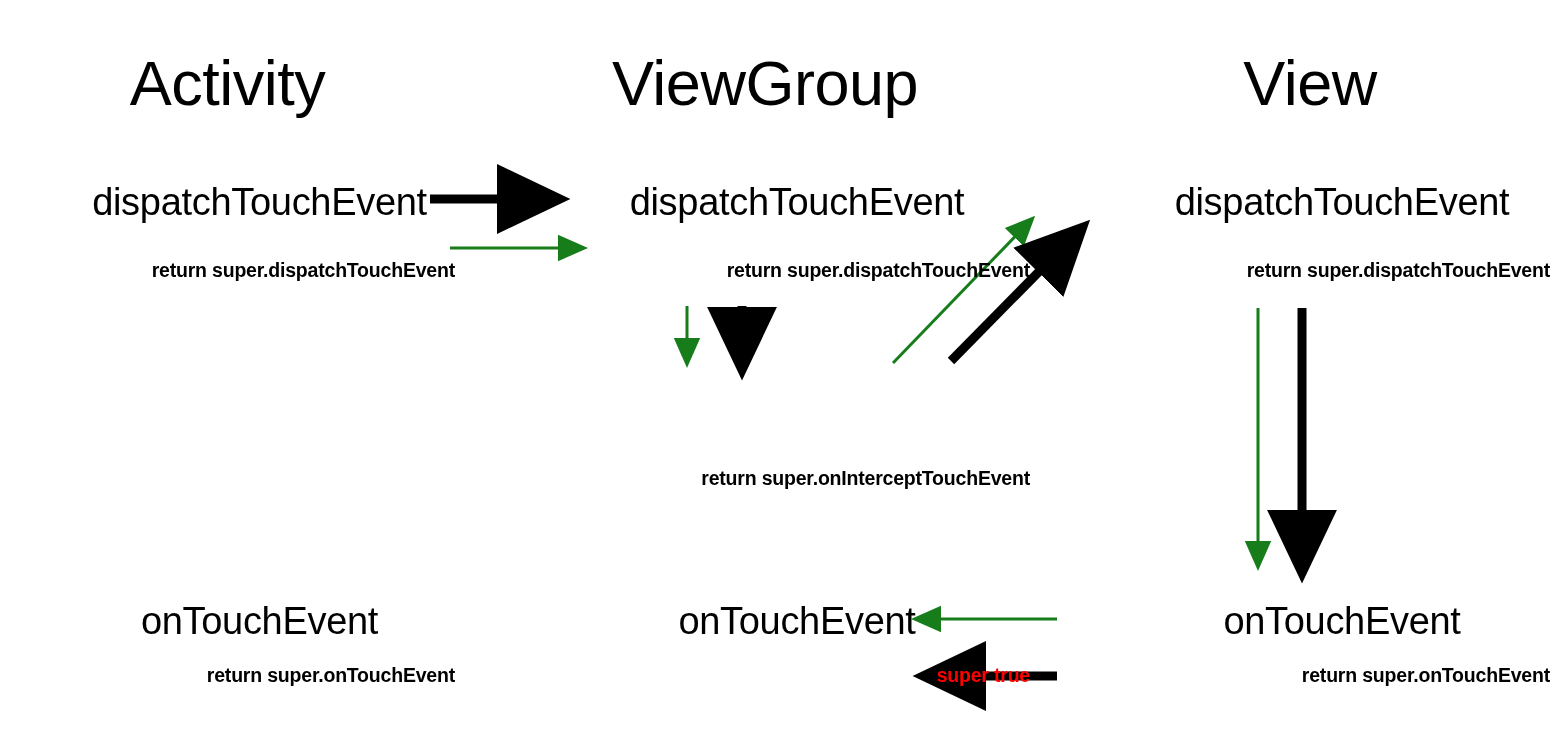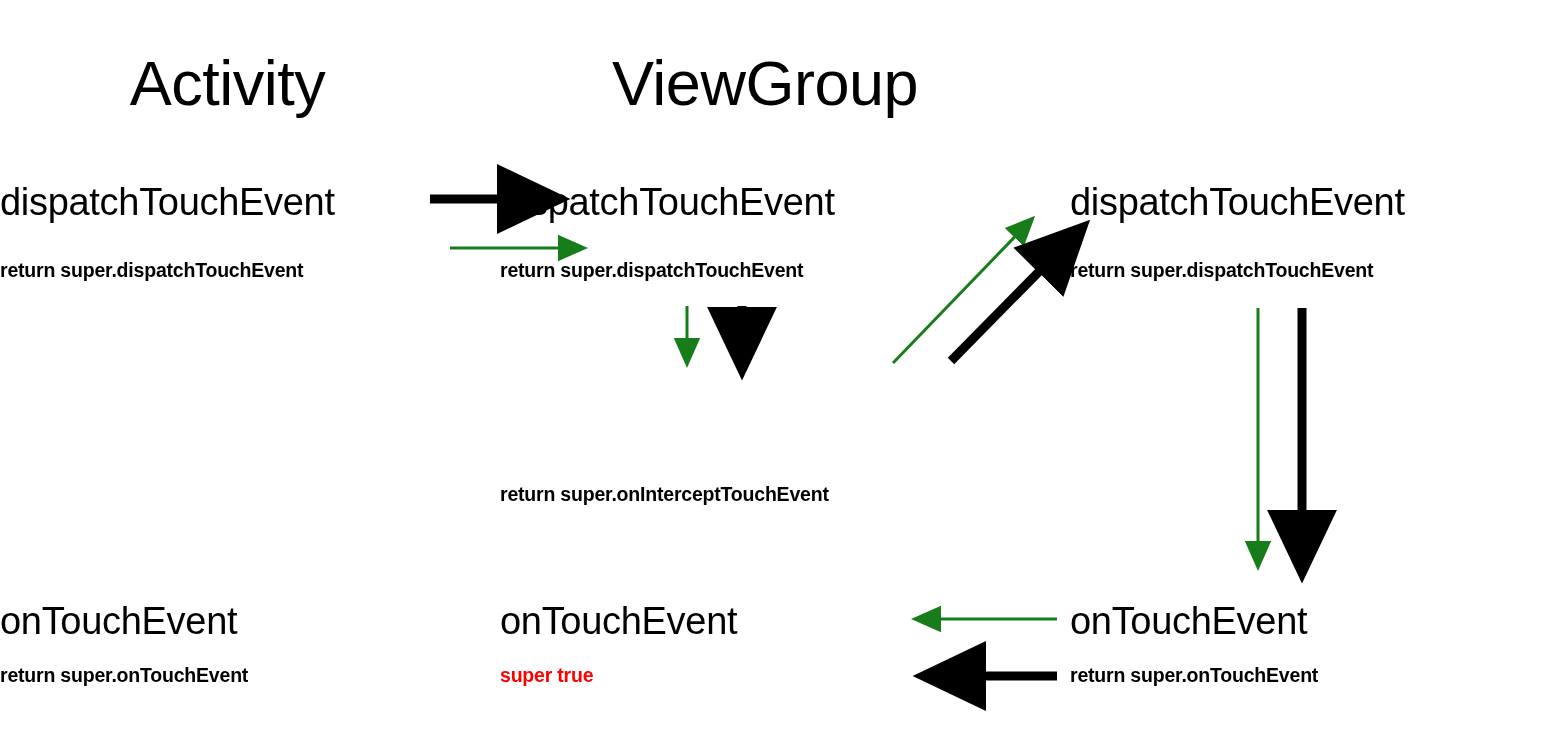--- a/index.html
+++ b/index.html
@@ -28,29 +28,31 @@
     position: absolute;
     text-align: center;
     font-size: 63px;
     font-weight: 400;
     letter-spacing: -0.5px;
     line-height: 1;
     white-space: nowrap;
   }
   .method {
     position: absolute;
+    text-align: center;
     font-size: 38px;
     font-weight: 400;
     letter-spacing: -0.3px;
     line-height: 1;
     white-space: nowrap;
+    padding-left: 32px;
   }
   .ret {
     position: absolute;
-    text-align: left;
+    text-align: right;
     font-size: 19.5px;
     font-weight: 700;
     letter-spacing: -0.2px;
     line-height: 1;
     white-space: nowrap;
   }
   .ret.red { color: #ff0000; }
 
   
   .c-activity  { left: 0px;   width: 455px; }
@@ -90,31 +92,32 @@
 
     <line x1="1057" y1="619" x2="917" y2="619" stroke="#177d1b" stroke-width="3" marker-end="url(#ah-green-thin)"></line>
 
     <line x1="1057" y1="676" x2="927" y2="676" stroke="#000000" stroke-width="9" marker-end="url(#ah-black-thick)"></line>
   </svg>
 
   <div class="col-title c-viewgroup" style="top:52px;">ViewGroup</div>
 
   <div class="col-title c-activity" style="top:52px;">Activity</div>
 
+  <div class="col-title c-view" style="top:52px;">View</div>
 
   <div class="method c-activity" style="top:183px;">dispatchTouchEvent</div>
   <div class="ret c-activity" style="top:261px;">return super.dispatchTouchEvent</div>
 
   <div class="method c-viewgroup" style="top:183px;">dispatchTouchEvent</div>
   <div class="ret c-viewgroup" style="top:261px;">return super.dispatchTouchEvent</div>
 
   <div class="method c-view" style="top:183px;">dispatchTouchEvent</div>
   <div class="ret c-view" style="top:261px;">return super.dispatchTouchEvent</div>
 
-  <div class="ret c-viewgroup" style="top:469px;margin-top:16px;">return super.onInterceptTouchEvent</div>
+  <div class="ret c-viewgroup" style="top:469px;">return super.onInterceptTouchEvent</div>
 
   <div class="method c-activity" style="top:602px;">onTouchEvent</div>
   <div class="ret c-activity" style="top:666px;">return super.onTouchEvent</div>
 
   <div class="method" style="top:602px; left:500px; width:530px;">onTouchEvent</div>
   <div class="ret red" style="top:666px; left:500px; width:530px;">super true</div>
 
   <div class="method c-view" style="top:602px;">onTouchEvent</div>
   <div class="ret c-view" style="top:666px;">return super.onTouchEvent</div>
 

